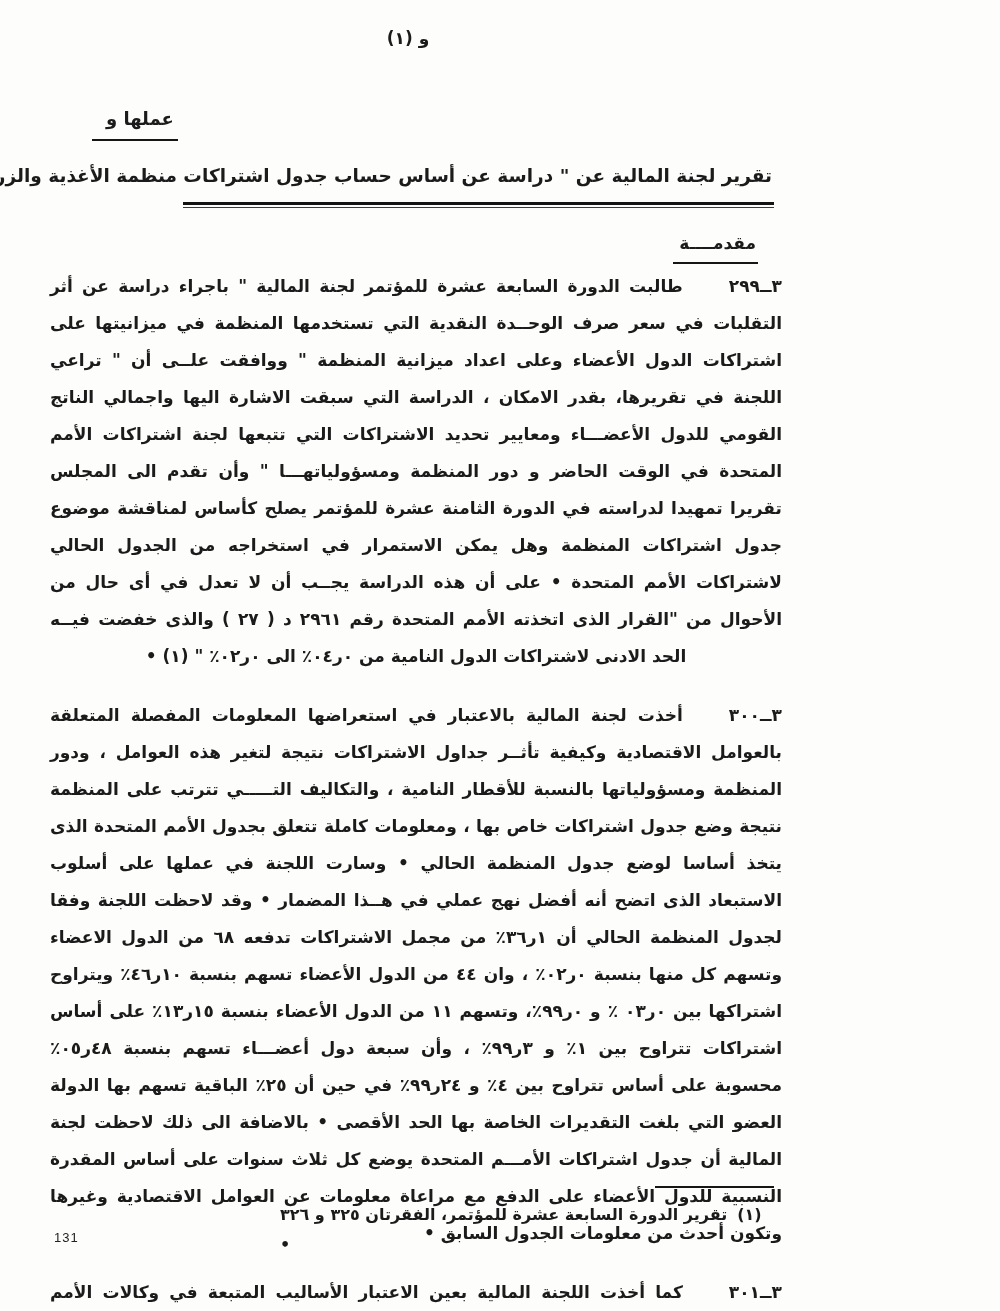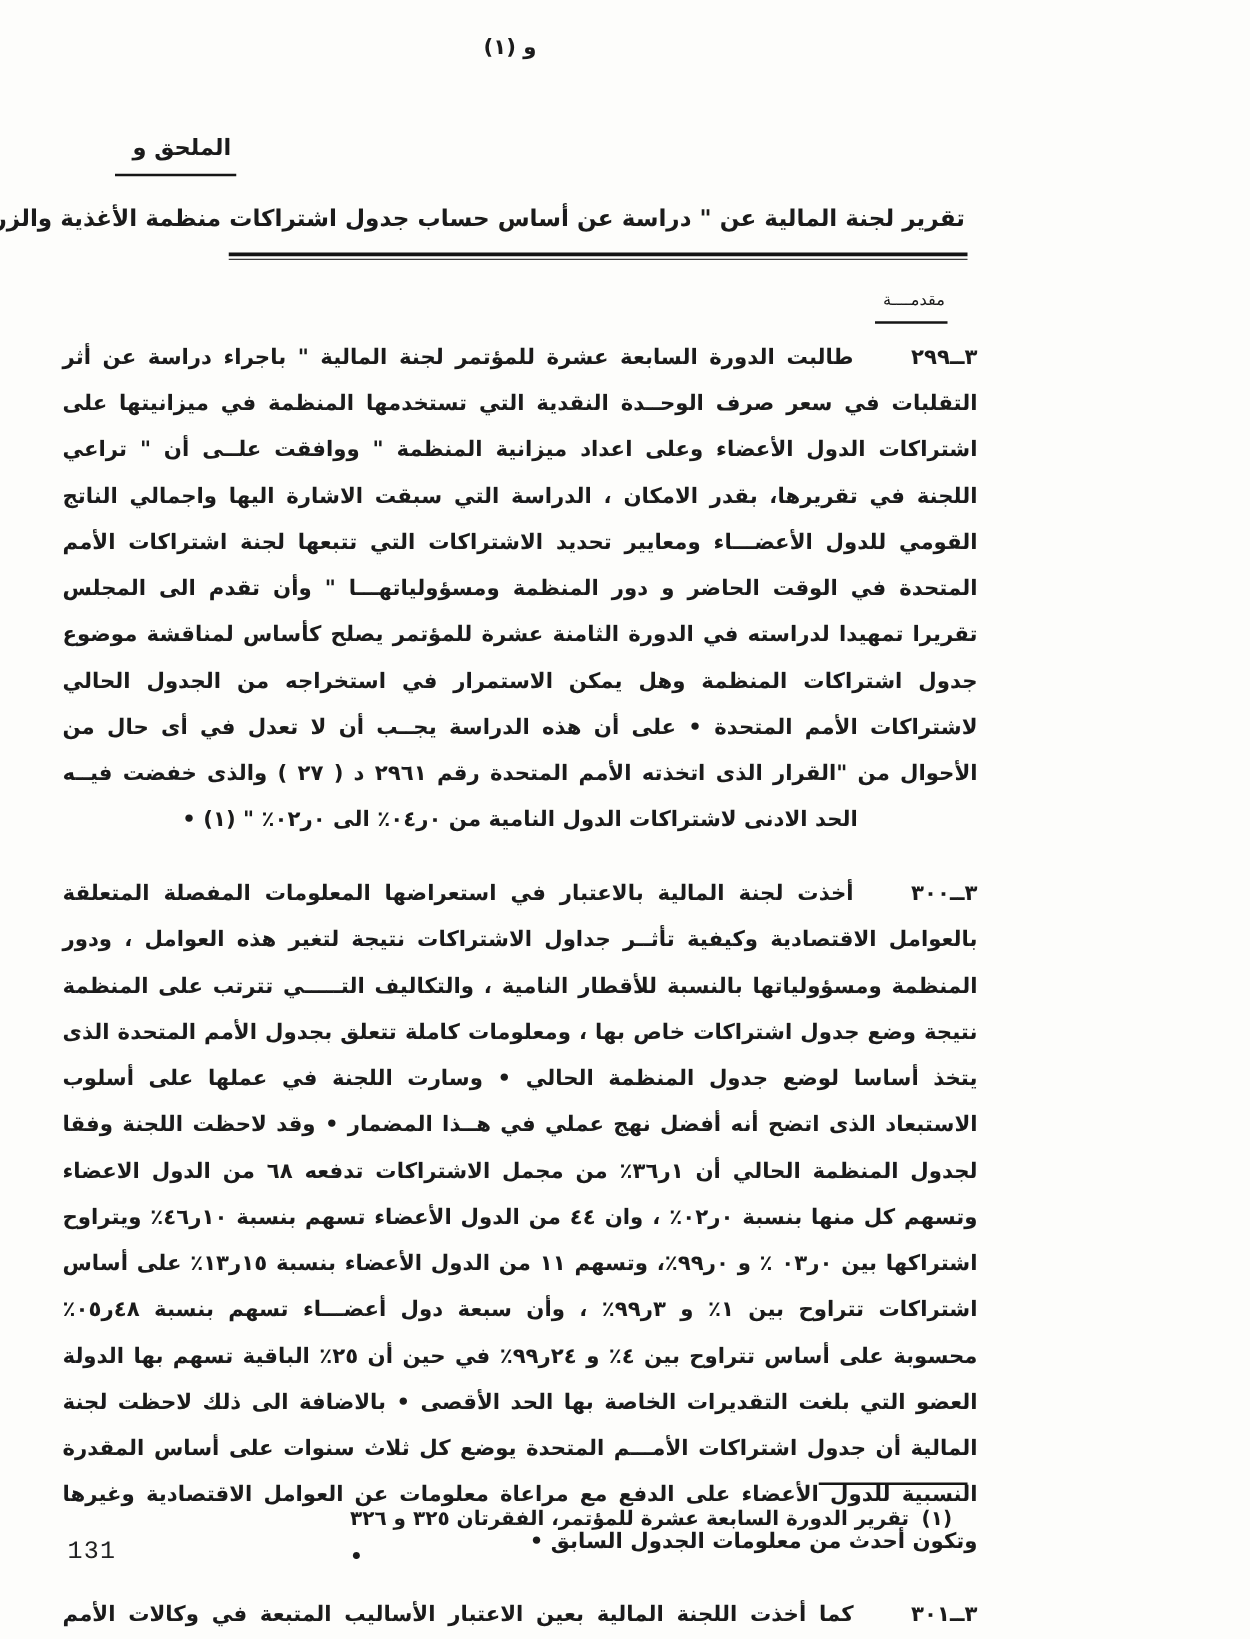--- a/index.html
+++ b/index.html
@@ -34,21 +34,21 @@
     font-size:18.5px;font-weight:700;line-height:1.5;
     white-space:nowrap;
   }
   .title-rule{
     position:absolute;top:202px;left:183px;right:42px;height:2px;
     border-top:3px solid #141414;border-bottom:1px solid #3a3a3a;
   }
   
   .muqaddima{
     position:absolute;top:233px;right:58px;
-    direction:rtl;font-size:13px;font-weight:400;
+    direction:rtl;font-size:17px;font-weight:700;
     border-bottom:2.5px solid #161616;padding:0 2px 9px 6px;
   }
   
   .body-text{
     position:absolute;top:268px;left:34px;right:34px;
     direction:rtl;
     font-size:17px;line-height:37px;font-weight:600;
   }
   .para{
     margin:0 0 22px 16px;
@@ -67,32 +67,32 @@
   }
   .footnote{
     position:absolute;top:1200px;right:42px;left:280px;
     direction:rtl;text-align:left;
     font-size:16px;font-weight:600;line-height:30px;
   }
   .fn-marker{ margin-left:10px; font-weight:700; }
   
   .page-number{
     position:absolute;top:1230px;left:54px;
-    font-size:20px;letter-spacing:1px;color:#222;
-    font-family:Liberation Mono, monospace;
+    font-size:13px;letter-spacing:1px;color:#222;
+    font-family:Liberation Sans, sans-serif;
   }
 </style>
 </head>
 <body>
 
 <div class="page">
 
   <div class="folio">و (١)</div>
 
-  <div class="annex">الملحق و</div>
+  <div class="annex">عملها و</div>
 
   <div class="doc-title">تقرير لجنة المالية عن " دراسة عن أساس حساب جدول اشتراكات منظمة الأغذية والزراعة "</div>
   <div class="title-rule"></div>
 
   <div class="muqaddima">مقدمــــة</div>
 
   <div class="body-text">
 
     <p class="para center-last">
       <span class="pnum">٣ــ٢٩٩</span><span>طالبت الدورة السابعة عشرة للمؤتمر لجنة المالية " باجراء دراسة عن أثر التقلبات في سعر صرف الوحــدة النقدية التي تستخدمها المنظمة في ميزانيتها على اشتراكات الدول الأعضاء وعلى اعداد ميزانية المنظمة " ووافقت علــى أن " تراعي اللجنة في تقريرها، بقدر الامكان ، الدراسة التي سبقت الاشارة اليها واجمالي الناتج القومي للدول الأعضـــاء ومعايير تحديد الاشتراكات التي تتبعها لجنة اشتراكات الأمم المتحدة في الوقت الحاضر و دور المنظمة ومسؤولياتهـــا " وأن تقدم الى المجلس تقريرا تمهيدا لدراسته في الدورة الثامنة عشرة للمؤتمر يصلح كأساس لمناقشة موضوع جدول اشتراكات المنظمة وهل يمكن الاستمرار في استخراجه من الجدول الحالي لاشتراكات الأمم المتحدة • على أن هذه الدراسة يجــب أن لا تعدل في أى حال من الأحوال من "القرار الذى اتخذته الأمم المتحدة رقم ٢٩٦١ د ( ٢٧ ) والذى خفضت فيــه الحد الادنى لاشتراكات الدول النامية من ٠ر٠٤٪ الى ٠ر٠٢٪ " (١) •</span>

